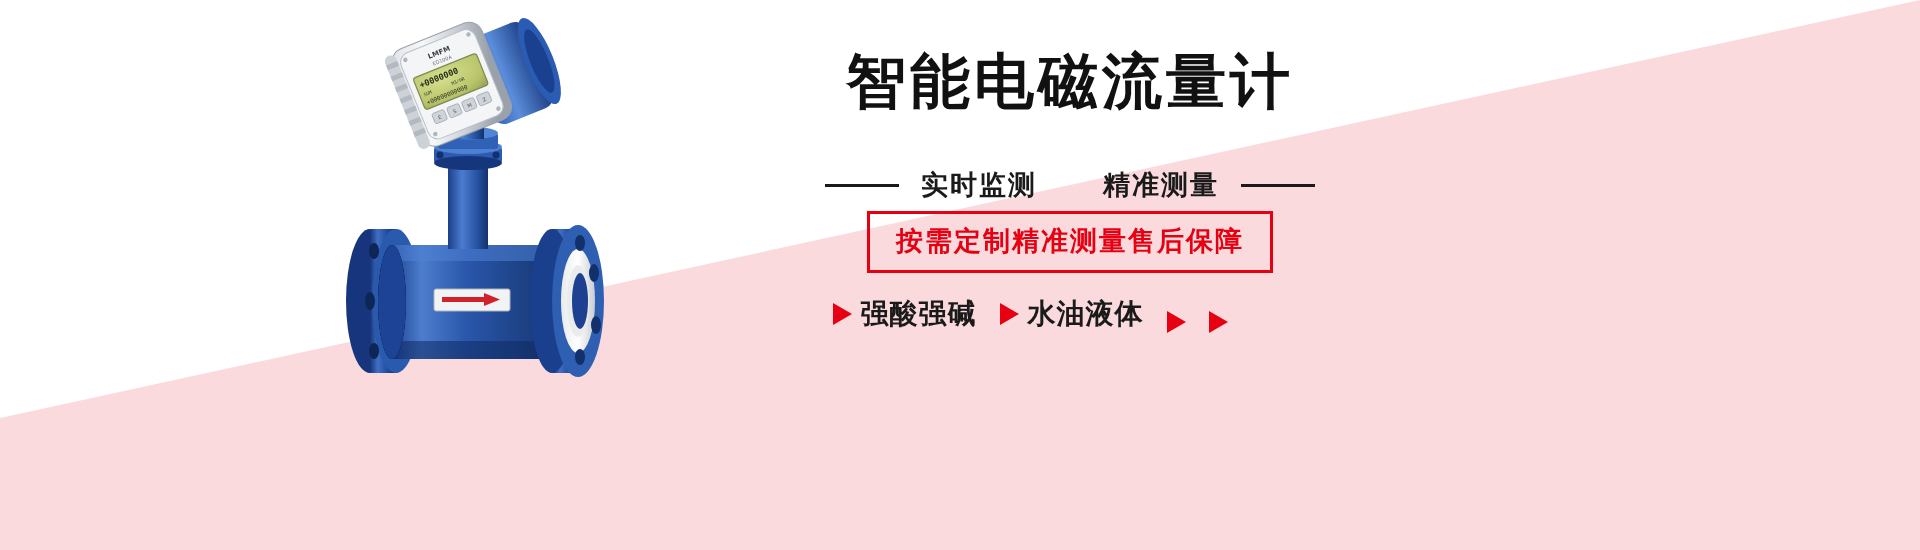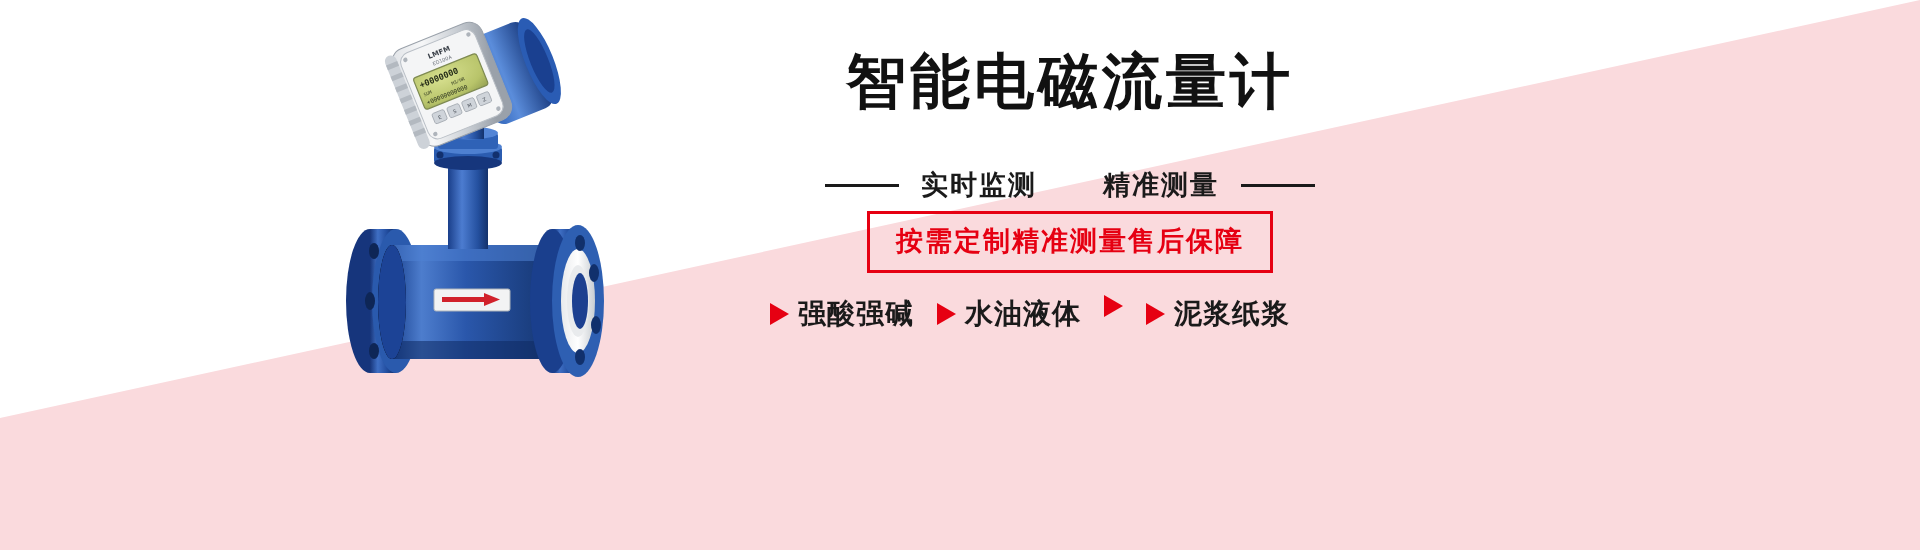--- a/index.html
+++ b/index.html
@@ -93,21 +93,21 @@
     font-weight:bold;
     letter-spacing:2px;
     white-space:nowrap;
     font-family:"DejaVu Sans","Liberation Sans",sans-serif;
   }
   .features {
     position:absolute;
     left:-80px; top:295px;
     width:840px;
     display:flex;
-    align-items:flex-start;
+    align-items:flex-end;
     justify-content:center;
     gap:23px;
   }
   .feat {
     display:flex;
     align-items:center;
     gap:9px;
     white-space:nowrap;
   }
   .feat-arrow {
@@ -314,18 +314,17 @@
       </div>
       <div class="feat">
         <span class="feat-arrow"></span>
         <span class="feat-label">水油液体</span>
       </div>
       <div class="feat">
         <span class="feat-arrow"></span>
       </div>
       <div class="feat">
         <span class="feat-arrow"></span>
-        <span class="feat-label">泥浆纸浆</span>
       </div>
     </div>
 
   </div>
 </div>
 
 </body></html>

